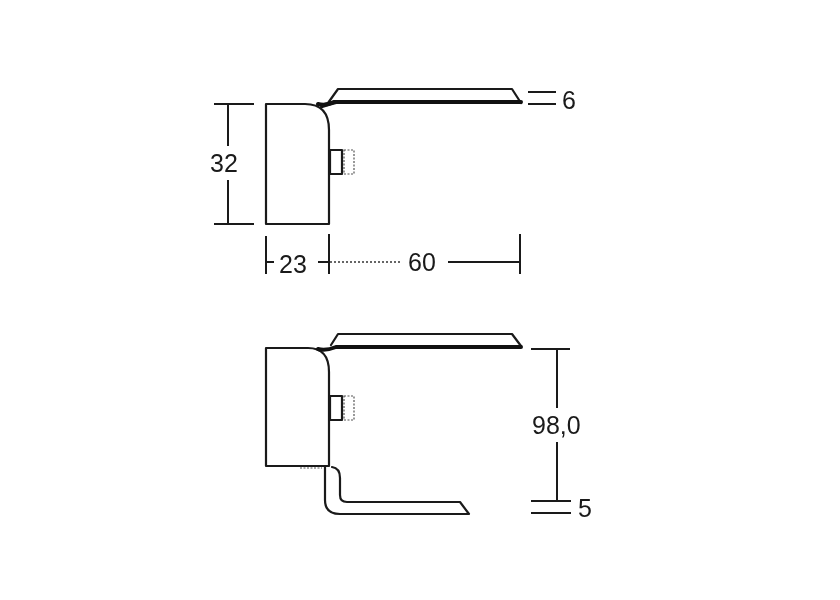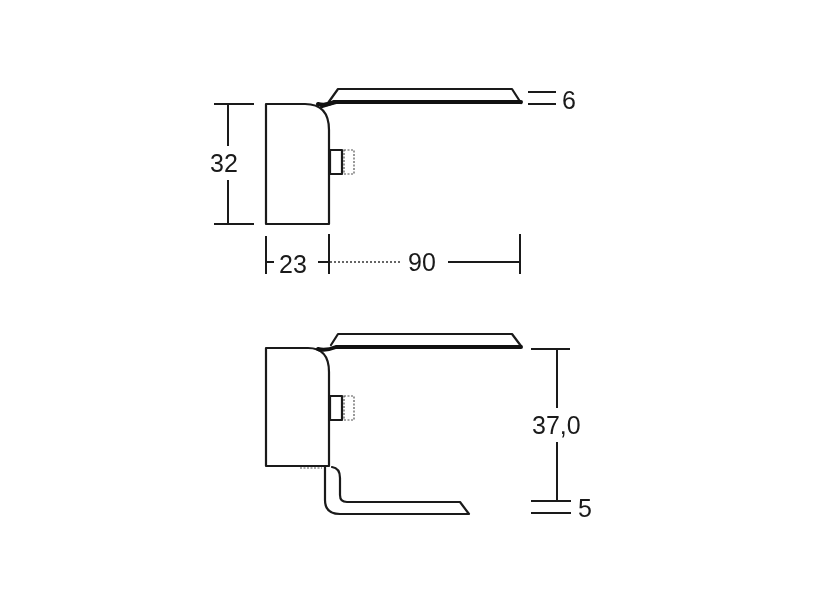--- a/index.html
+++ b/index.html
@@ -91,16 +91,16 @@
       <line class="dim" x1="557" y1="442" x2="557" y2="501"></line>
 
       <line class="dim" x1="531" y1="501" x2="571" y2="501"></line>
       <line class="dim" x1="531" y1="513" x2="571" y2="513"></line>
     </g>
   </svg>
 
   <div class="label" style="left:210px; top:151px;">32</div>
   <div class="label" style="left:562px; top:88px;">6</div>
   <div class="label" style="left:279px; top:252px;">23</div>
-  <div class="label" style="left:408px; top:250px;">90</div>
-  <div class="label" style="left:532px; top:413px;">37,0</div>
+  <div class="label" style="left:408px; top:250px;">60</div>
+  <div class="label" style="left:532px; top:413px;">98,0</div>
   <div class="label" style="left:578px; top:496px;">5</div>
 </div>
 
 </body></html>

